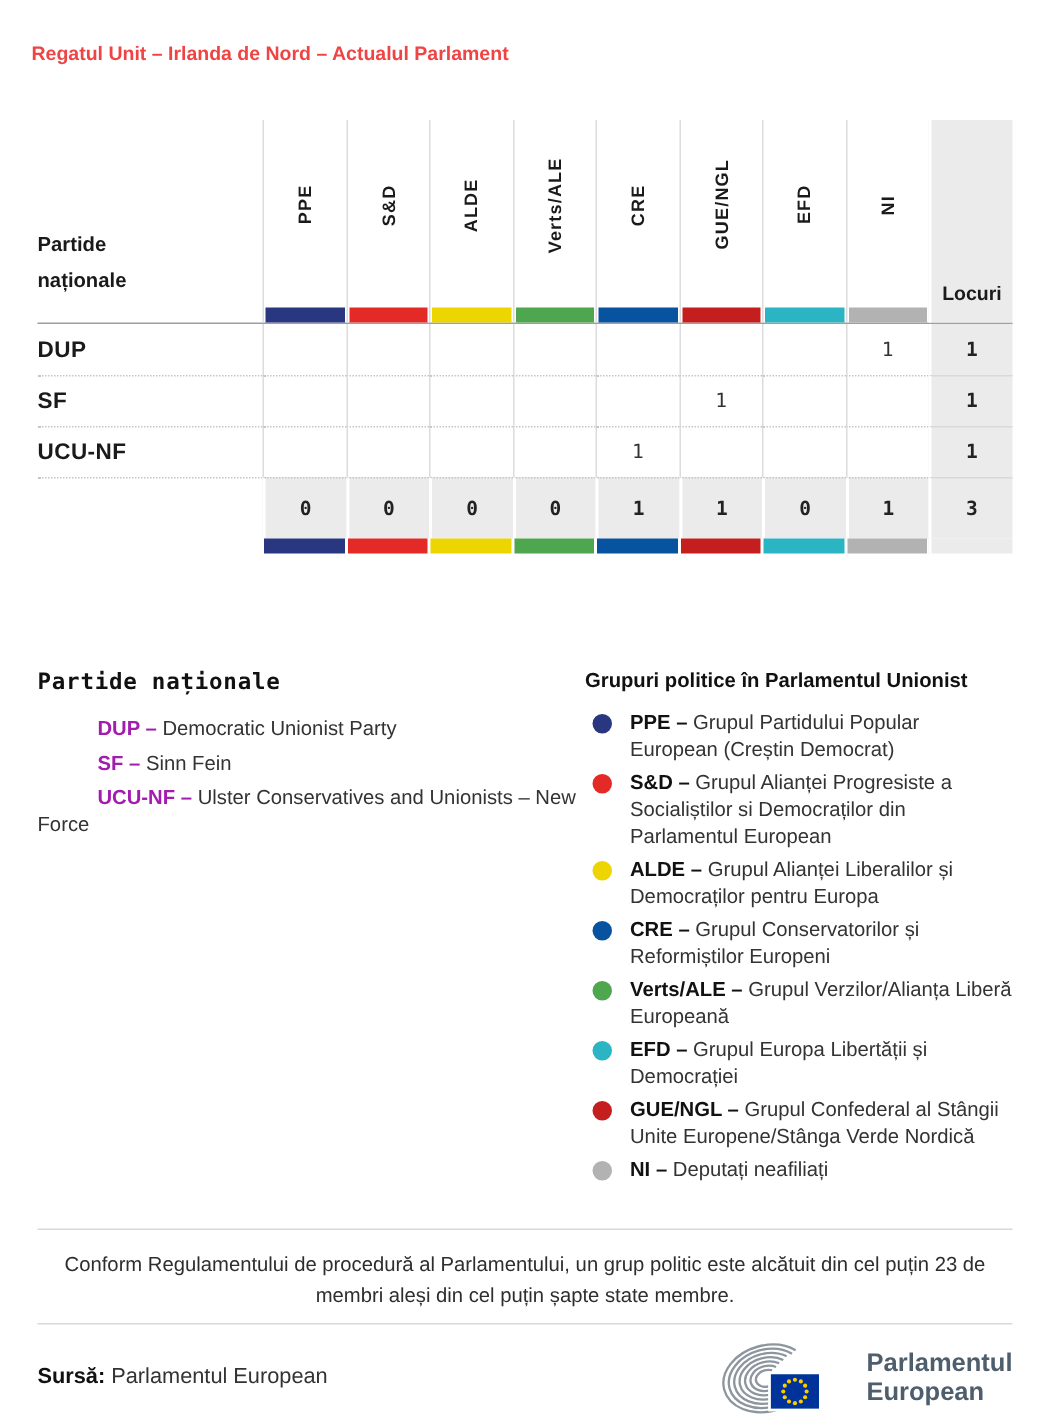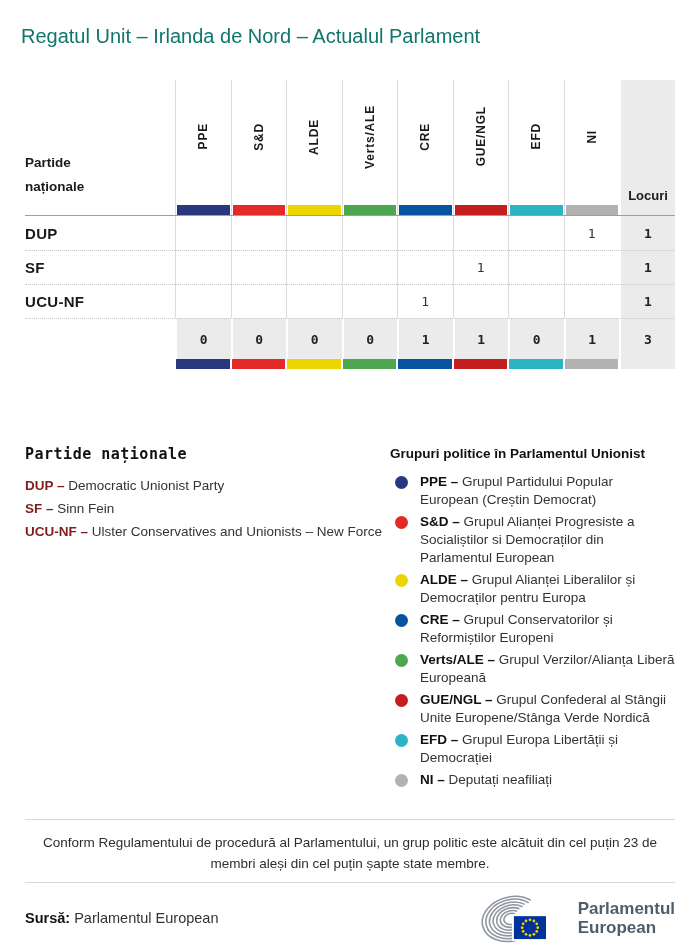--- a/index.html
+++ b/index.html
@@ -4,21 +4,21 @@
 <style>
   html,body{margin:0;padding:0;}
   body{
     width:700px;height:951px;box-sizing:border-box;
     padding:14px 25px 0 25px;background:#ffffff;overflow:hidden;
     font-family:"Liberation Sans",sans-serif;color:#1a1a1a;
   }
   
   .page-header{margin-left:-6px;}
   .title{font-size:17px;font-weight:700;line-height:22px;color:#111;margin:0;}
-  .subtitle{font-size:20px;font-weight:400;line-height:20px;color:#0f766e;margin:12px 0 0 2px;}
+  .subtitle{font-size:13px;font-weight:700;line-height:20px;color:#ef4444;margin:12px 0 0 2px;}
   
   .table{margin-top:34px;width:650px;}
   .trow{display:grid;grid-template-columns:150px repeat(8,1fr) 56px;}
   .cell{position:relative;}
   .thead{height:135px;border-bottom:1px solid #9e9e9e;}
   .corner{display:flex;flex-direction:column;justify-content:flex-end;padding-bottom:16px;}
   .corner span{font-size:13.5px;font-weight:700;line-height:24px;max-width:90px;}
   .headcell{display:flex;flex-direction:column;border-left:1px solid #dcdcdc;}
   .rotwrap{flex:1;display:flex;align-items:center;justify-content:center;padding-bottom:12px;}
   .rot{writing-mode:vertical-rl;transform:rotate(180deg);font-size:12px;font-weight:700;letter-spacing:.8px;color:#1a1a1a;white-space:nowrap;}
@@ -37,21 +37,21 @@
   .totals .cell{border-top:1px dotted #c6c6c6;display:flex;align-items:center;justify-content:center;}
   .totals .tval{background:#ebebeb;border-left:2px solid #fff;font-family:"DejaVu Sans Mono",monospace;font-size:13px;font-weight:700;color:#222;}
   .totals .cell.seats{border-top:1px solid #d9d9d9;}
   .barrow{height:10px;}
   .barrow .bar{height:10px;}
   
   .legend{display:flex;margin-top:76px;}
   .legend-left{width:365px;flex:none;}
   .legend-left-title{font-family:"DejaVu Sans Mono",monospace;font-size:15px;font-weight:700;letter-spacing:.5px;margin:0 0 14px 0;color:#111;}
   .party-item{font-size:13.5px;line-height:18px;margin:0 0 5px 0;color:#333;}
-  .party-item b{color:#7f1d1d;}
+  .party-item b{color:#a21caf;margin-left:40px;}
   .legend-right{flex:1;}
   .legend-right-title{font-size:13.5px;font-weight:700;margin:1px 0 12px 0;color:#111;}
   .group-item{display:flex;margin:0 0 4px 0;}
   .dot{width:13px;height:13px;border-radius:50%;margin:3px 12px 0 5px;flex:none;}
   .group-text{font-size:13.5px;line-height:18px;color:#333;max-width:258px;}
   .group-text b{color:#111;}
   
   .divider{border:none;border-top:1px solid #d9d9d9;margin:26px 0 0 0;}
   .footnote{font-size:13.5px;line-height:21px;color:#2e2e2e;padding:12px 0 8px 0;margin:0;text-align:center;}
   .footer{display:flex;justify-content:space-between;align-items:center;margin-top:6px;height:58px;}
@@ -231,26 +231,26 @@
       </div>
     <div class="group-item">
         <div class="dot" style="background-color: rgb(8, 83, 160);"></div>
         <div class="group-text"><b>CRE –</b> <span>Grupul Conservatorilor și Reformiștilor Europeni</span></div>
       </div>
     <div class="group-item">
         <div class="dot" style="background-color: rgb(78, 166, 78);"></div>
         <div class="group-text"><b>Verts/ALE –</b> <span>Grupul Verzilor/Alianța Liberă Europeană</span></div>
       </div>
     <div class="group-item">
+        <div class="dot" style="background-color: rgb(43, 181, 196);"></div>
+        <div class="group-text"><b>EFD –</b> <span>Grupul Europa Libertății și Democrației</span></div>
+      </div>
+    <div class="group-item">
         <div class="dot" style="background-color: rgb(196, 30, 30);"></div>
         <div class="group-text"><b>GUE/NGL –</b> <span>Grupul Confederal al Stângii Unite Europene/Stânga Verde Nordică</span></div>
-      </div>
-    <div class="group-item">
-        <div class="dot" style="background-color: rgb(43, 181, 196);"></div>
-        <div class="group-text"><b>EFD –</b> <span>Grupul Europa Libertății și Democrației</span></div>
       </div>
     <div class="group-item">
         <div class="dot" style="background-color: rgb(178, 178, 178);"></div>
         <div class="group-text"><b>NI –</b> <span>Deputați neafiliați</span></div>
       </div>
   </div>
 </div>
 
 <hr class="divider">
 <p class="footnote">Conform Regulamentului de procedură al Parlamentului, un grup politic este alcătuit din cel puțin 23 de membri aleși din cel puțin șapte state membre.</p>

